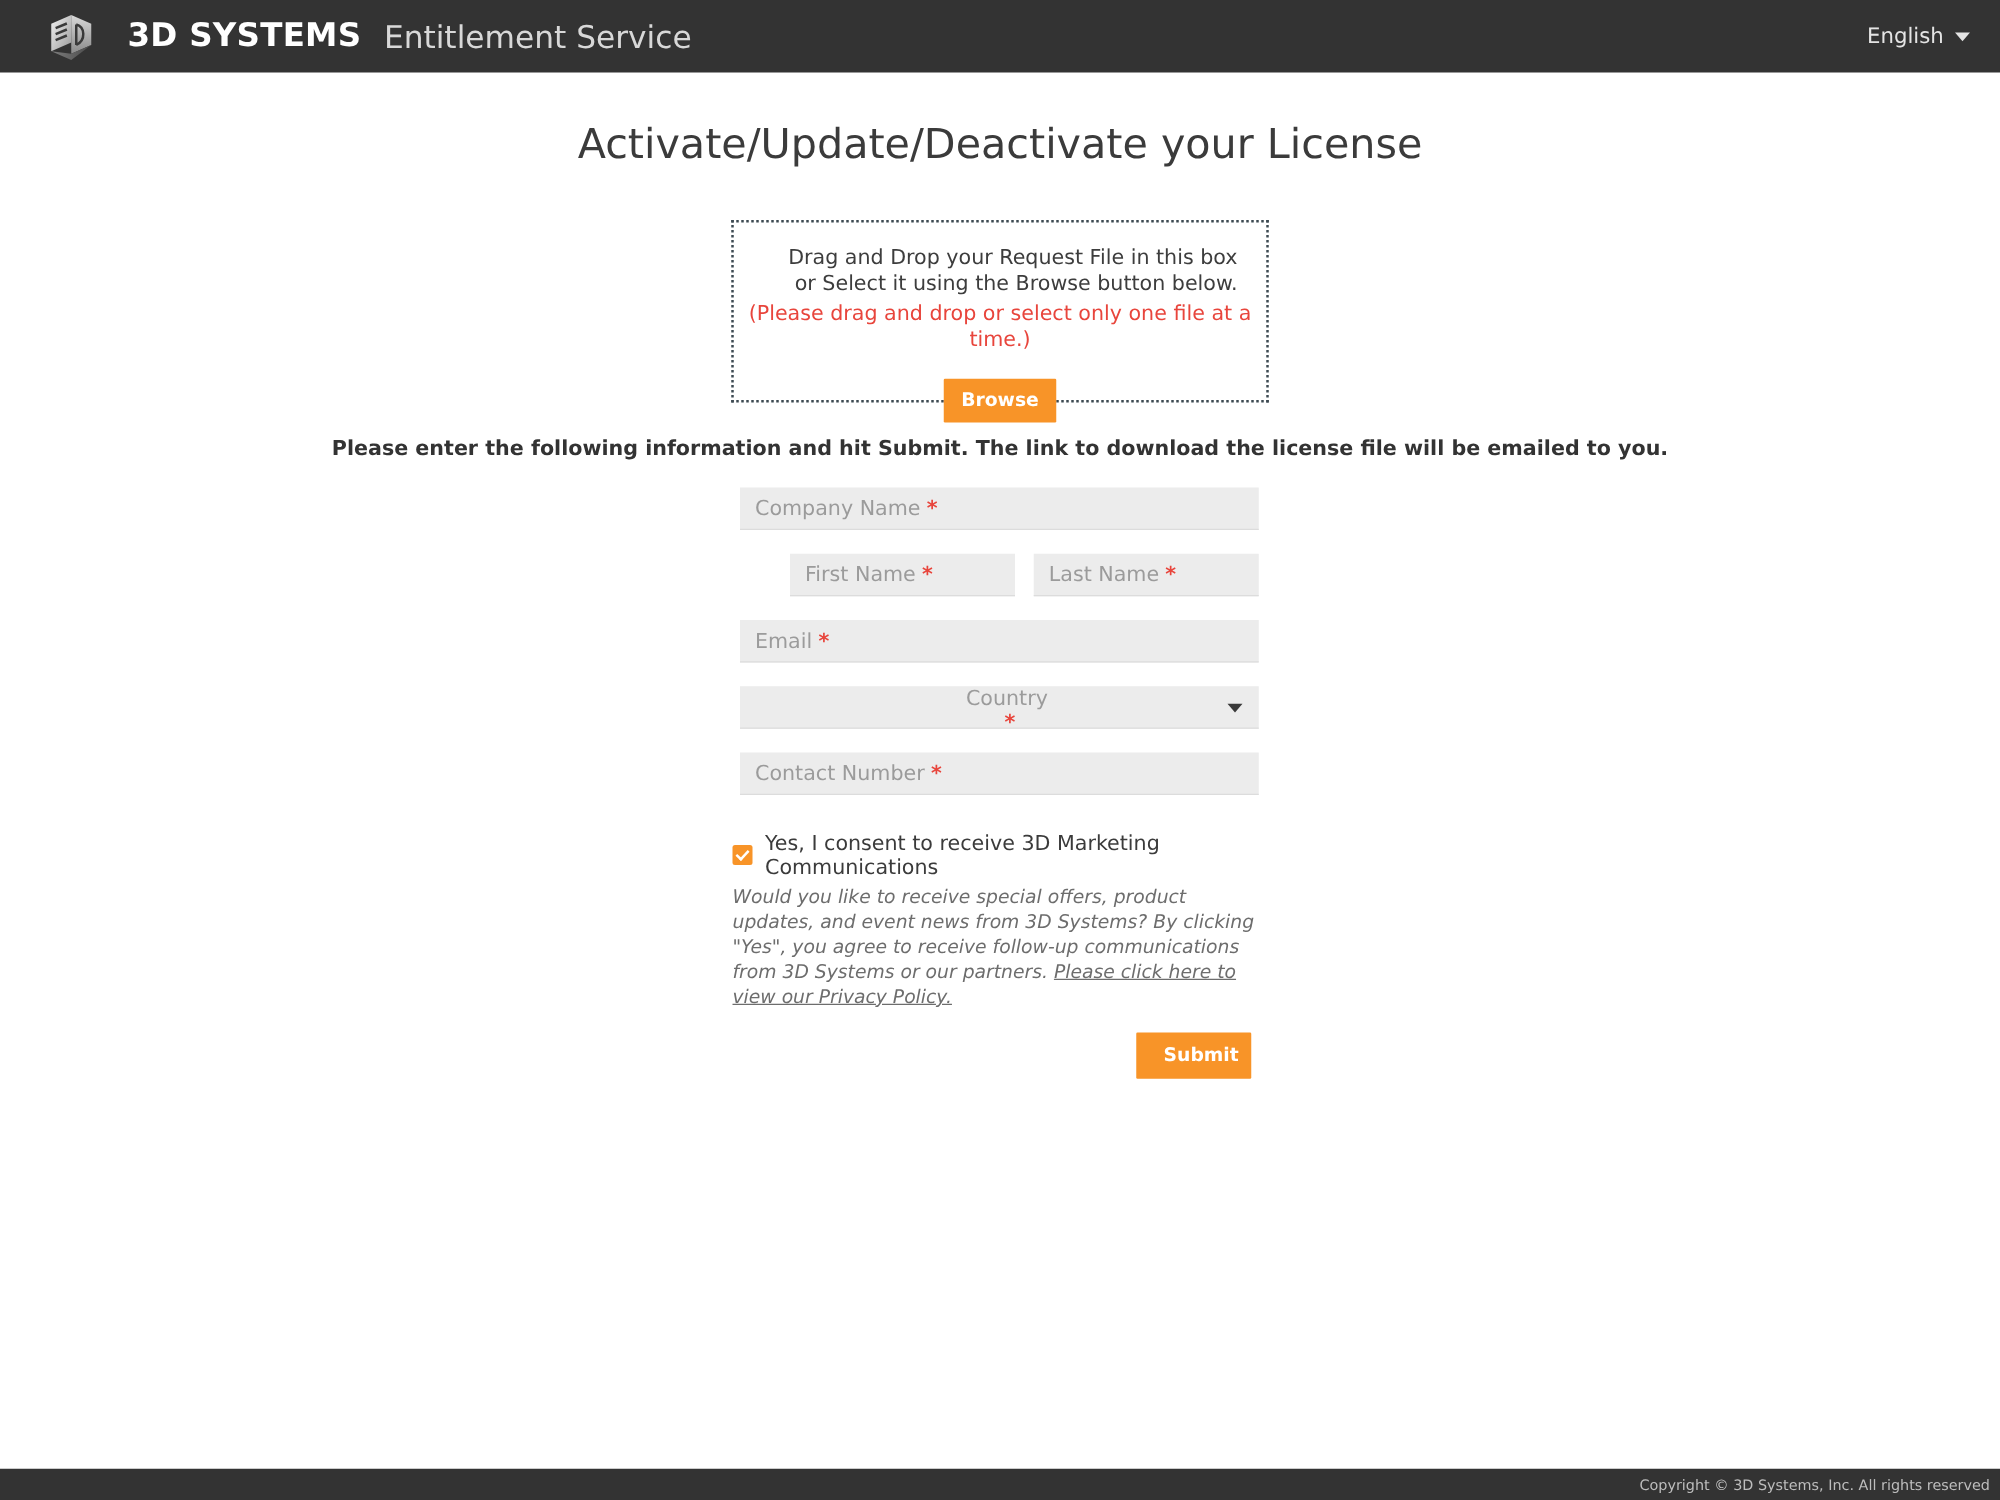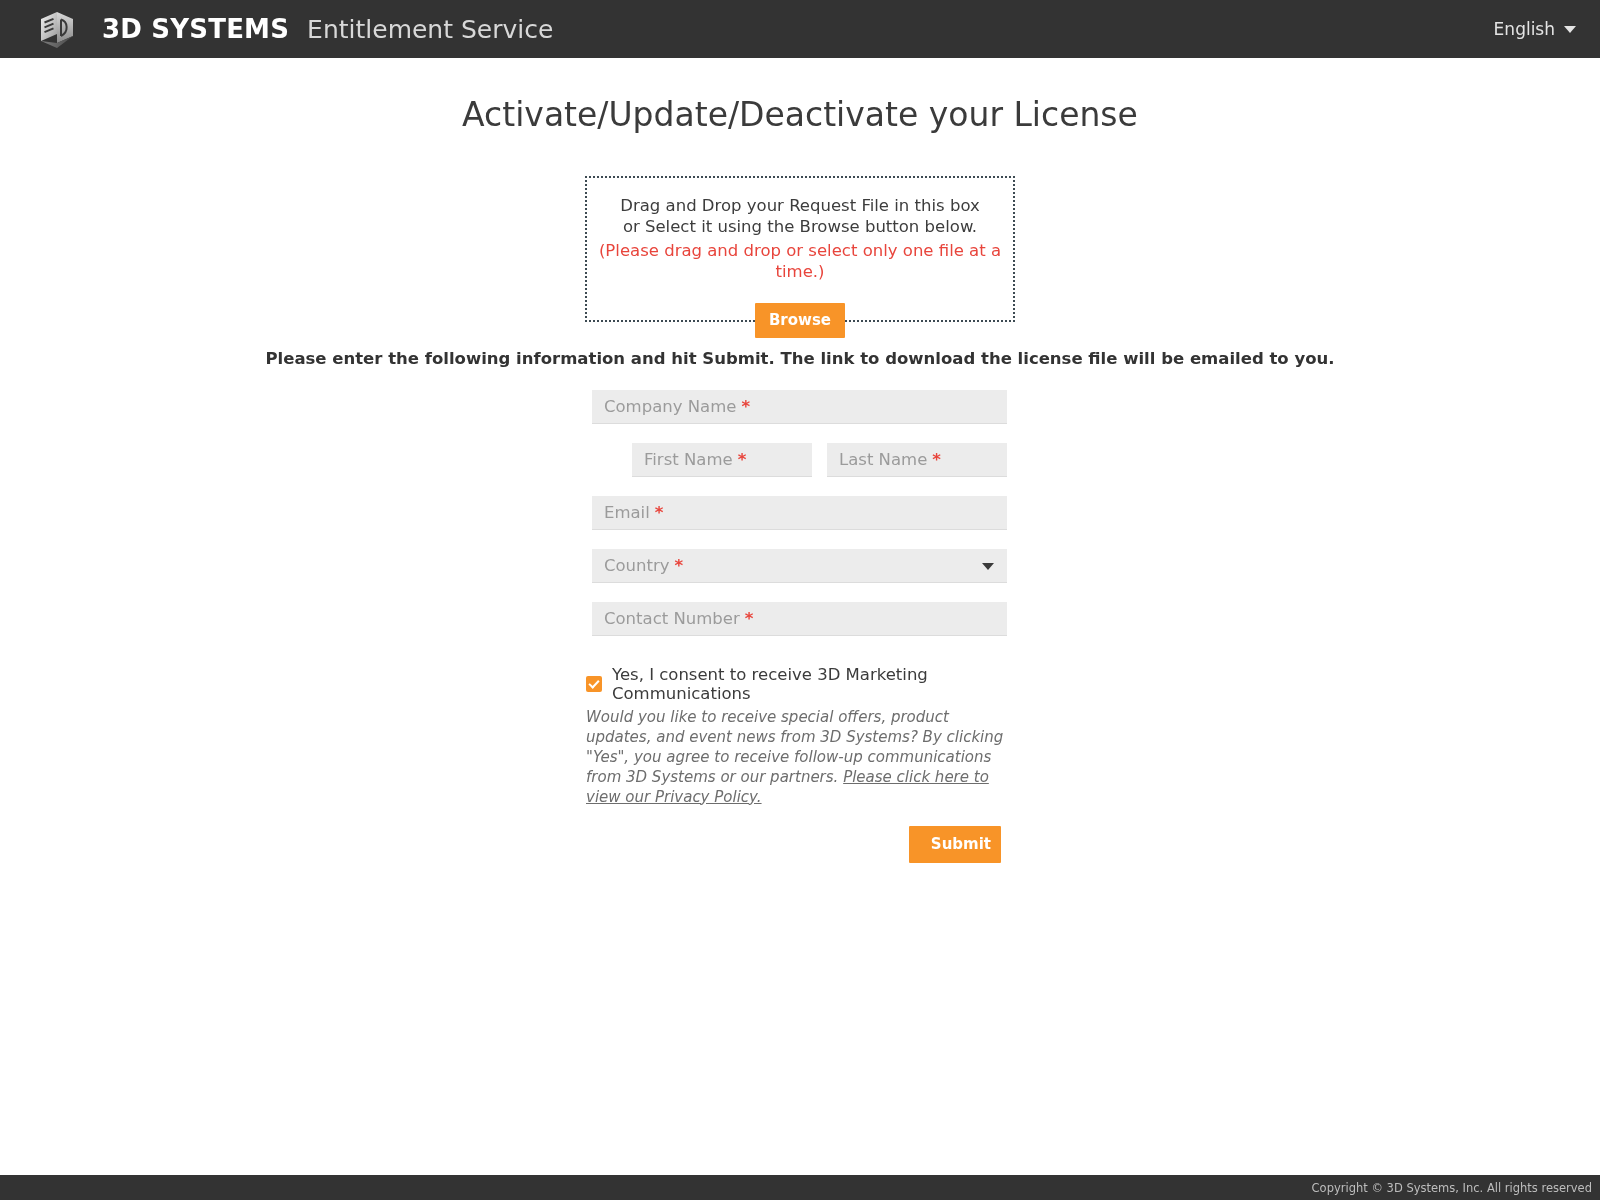--- a/index.html
+++ b/index.html
@@ -97,20 +97,21 @@
     background: #ffffff;
     text-align: center;
     padding-top: 18px;
   }
   .dz-line {
     font-size: 16.5px;
     color: #3d3d3d;
     line-height: 1.25;
     max-width: 380px;
     margin: 0 auto;
+    text-align: right;
   }
   .dz-warn {
     font-size: 16.5px;
     color: #e8453c;
     margin-top: 4px;
     line-height: 1.25;
   }
   .browse-btn {
     display: inline-block;
     margin-top: 20px;
@@ -171,20 +172,21 @@
     margin-bottom: 19px;
     margin-left: 40px;
   }
   .row2 .field {
     width: 200px;
     margin-bottom: 0;
   }
   .field.select {
     cursor: pointer;
     justify-content: flex-start;
+    flex-direction: column;
   }
   .select-caret {
     position: absolute;
     right: 13px;
     top: 50%;
     margin-top: -3px;
     width: 0; height: 0;
     border-left: 6px solid transparent;
     border-right: 6px solid transparent;
     border-top: 7px solid #3a3a3a;

